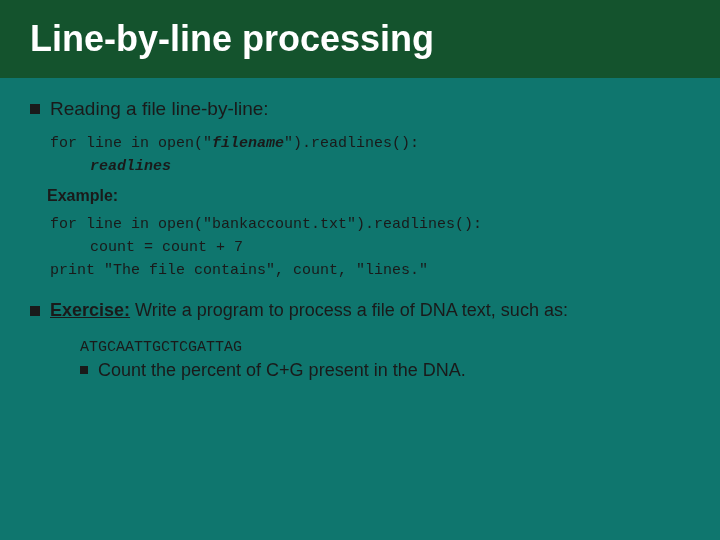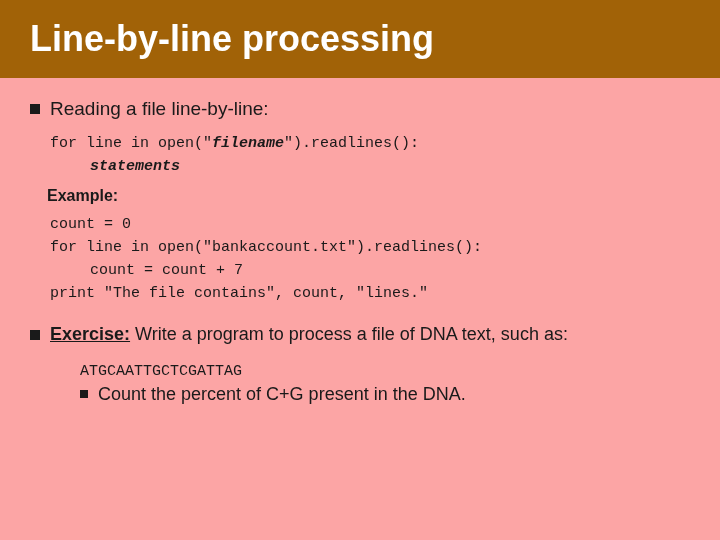--- a/index.html
+++ b/index.html
@@ -18,36 +18,36 @@
 
     .slide {
       width: 720px;
       height: 540px;
       background: #2c2c2c;
       display: flex;
       flex-direction: column;
     }
 
     .title-bar {
-      background: #a16207;
+      background: #14532d;
       padding: 18px 30px;
       min-height: 68px;
       display: flex;
       align-items: center;
     }
 
     .title-text {
       color: #ffffff;
       font-size: 36px;
       font-weight: bold;
       font-family: Arial, sans-serif;
     }
 
     .content-area {
-      background: #fca5a5;
+      background: #0f766e;
       flex: 1;
       padding: 20px 30px 20px 30px;
     }
 
     .bullet-section {
       display: flex;
       align-items: flex-start;
       margin-bottom: 12px;
     }
 
@@ -162,28 +162,27 @@
     <div class="bullet-section">
       <span class="bullet-square"></span>
       <span class="section-text">Reading a file line-by-line:</span>
     </div>
 
     <div class="code-block">
       <div>
         <span>for line in open("</span><span class="keyword-italic-bold">filename</span><span>").readlines():</span>
       </div>
       <div class="code-indent">
-        <span class="keyword-italic-bold">statements</span>
+        <span class="keyword-italic-bold">readlines</span>
       </div>
     </div>
 
     <div class="example-label">Example:</div>
 
     <div class="code-block">
-      <div>count = 0</div>
       <div>for line in open("bankaccount.txt").readlines():</div>
       <div class="code-indent">    count = count + 7</div>
       <div>print "The file contains", count, "lines."</div>
     </div>
 
     <div class="exercise-section">
       <span class="bullet-square"></span>
       <div>
         <span class="exercise-text">
           <span class="exercise-bold-underline">Exercise:</span><span> Write a program to process a file of DNA text, such as:</span>

